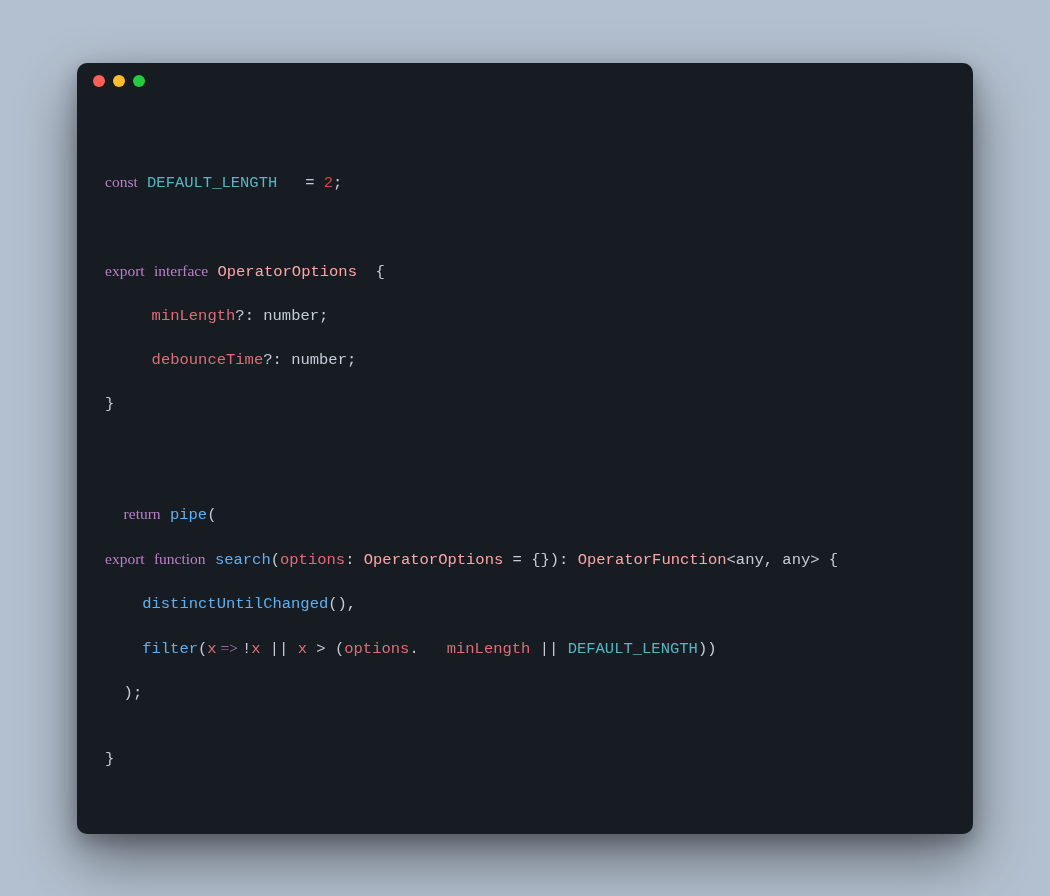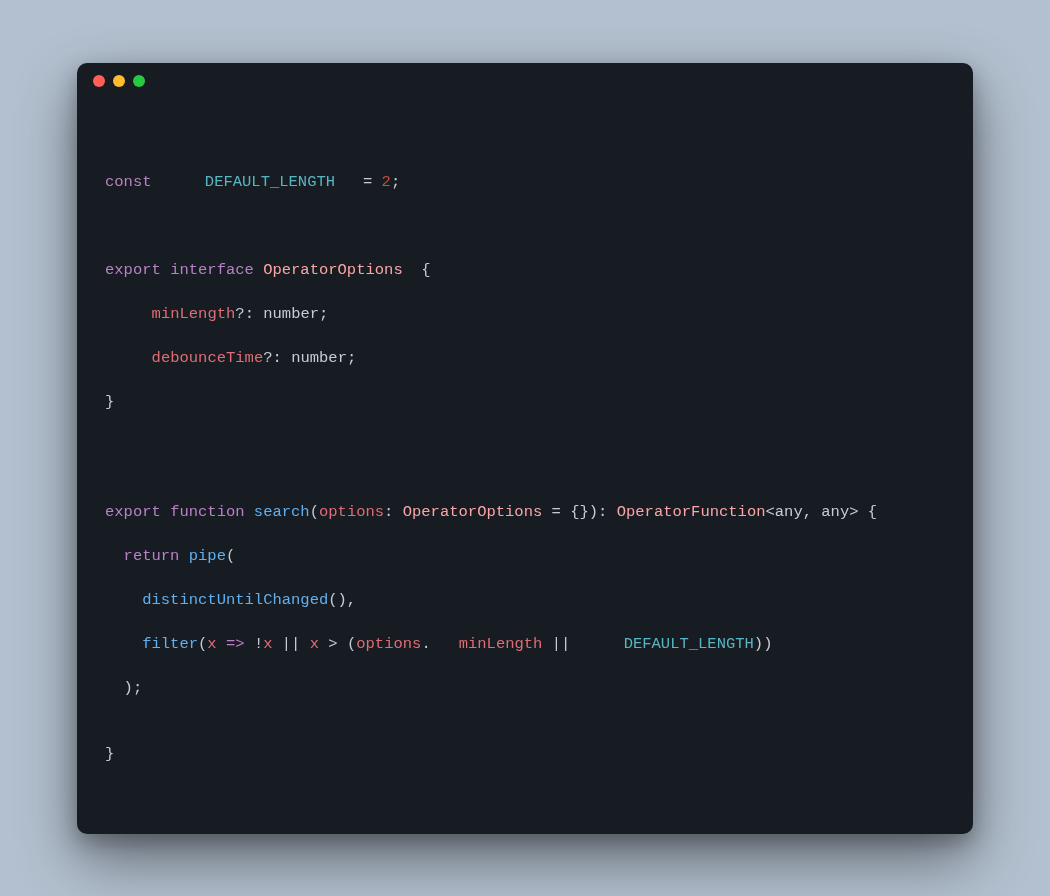--- a/index.html
+++ b/index.html
@@ -36,22 +36,22 @@
   .dot.yellow { background: #ffbd2e; }
   .dot.green  { background: #27c93f; }
   .code {
     padding: 28px 28px 20px 28px;
     font-size: 15.5px;
     line-height: 22px;
     color: #c5ccd6;
     white-space: pre;
     font-variant-ligatures: none;
   }
-  .kw    { color: #b981c6; }  
-  .const { color: #56b6c2; margin-left: 44px; }  
+  .kw    { color: #b981c6; font-family: Liberation Serif, serif; }  
+  .const { color: #56b6c2; }  
   .num   { color: #d14b3e; }  
   .type  { color: #fca5a5; }  
   .prop  { color: #e06c75; margin-left: 28px; }  
   .fn    { color: #61afef; }  
   .def   { color: #c5ccd6; }  
   .arg   { color: #e06c75; }  
   .id    { color: #e06c75; }
 </style>
 </head>
 <body>
@@ -67,22 +67,22 @@
 <div><span class="kw">const</span> <span class="const">DEFAULT_LENGTH</span><span class="def">   = </span><span class="num">2</span><span class="def">;</span></div>
 <div></div>
 <div></div>
 <div><span class="kw">export</span> <span class="kw">interface</span> <span class="type">OperatorOptions</span><span class="def">  {</span></div>
 <div>  <span class="prop">minLength</span><span class="def">?: number;</span></div>
 <div>  <span class="prop">debounceTime</span><span class="def">?: number;</span></div>
 <div><span class="def">}</span></div>
 <div></div>
 <div></div>
 <div></div>
+<div>  <span class="kw">return</span> <span class="fn">pipe</span><span class="def">(</span></div>
 <div><span class="kw">export</span> <span class="kw">function</span> <span class="fn">search</span><span class="def">(</span><span class="arg">options</span><span class="def">: </span><span class="type">OperatorOptions</span><span class="def"> = {}): </span><span class="type">OperatorFunction</span><span class="def">&lt;any, any&gt;</span><span class="def"> {</span></div>
-<div>  <span class="kw">return</span> <span class="fn">pipe</span><span class="def">(</span></div>
 <div>    <span class="fn">distinctUntilChanged</span><span class="def">(),</span></div>
 <div>    <span class="fn">filter</span><span class="def">(</span><span class="arg">x</span><span class="kw"> =&gt; </span><span class="def">!</span><span class="id">x</span><span class="def"> || </span><span class="id">x</span><span class="def"> &gt; (</span><span class="id">options</span><span class="def">.</span><span class="prop">minLength</span><span class="def"> || </span><span class="const">DEFAULT_LENGTH</span><span class="def">))</span></div>
 <div>  <span class="def">);</span></div>
 <div></div>
 <div><span class="def">}</span></div>
 <div></div>
 
 
 
 

